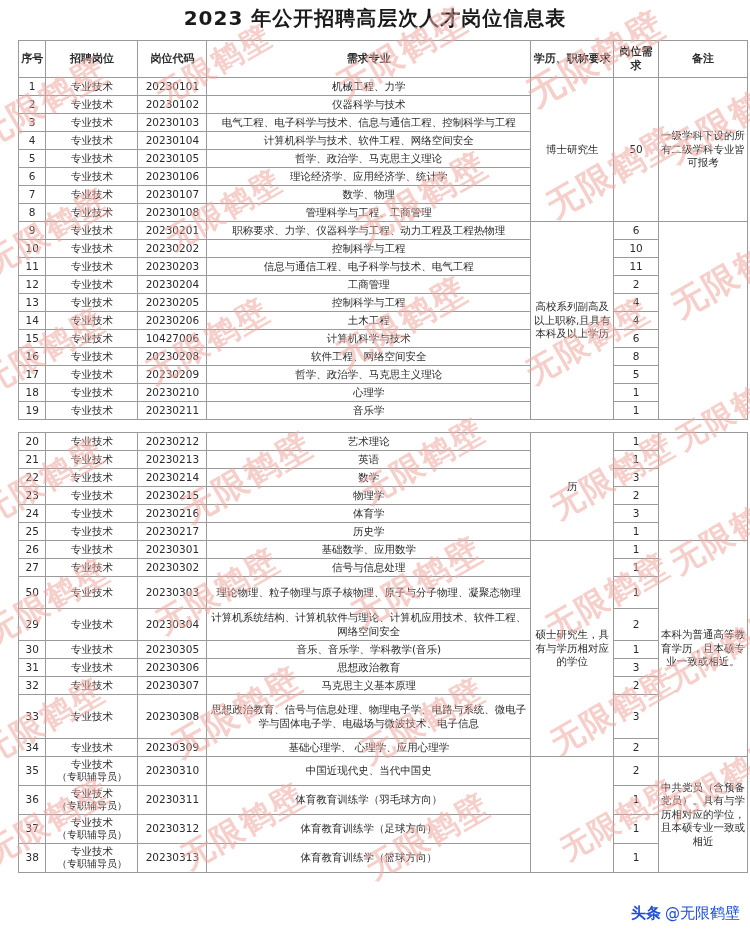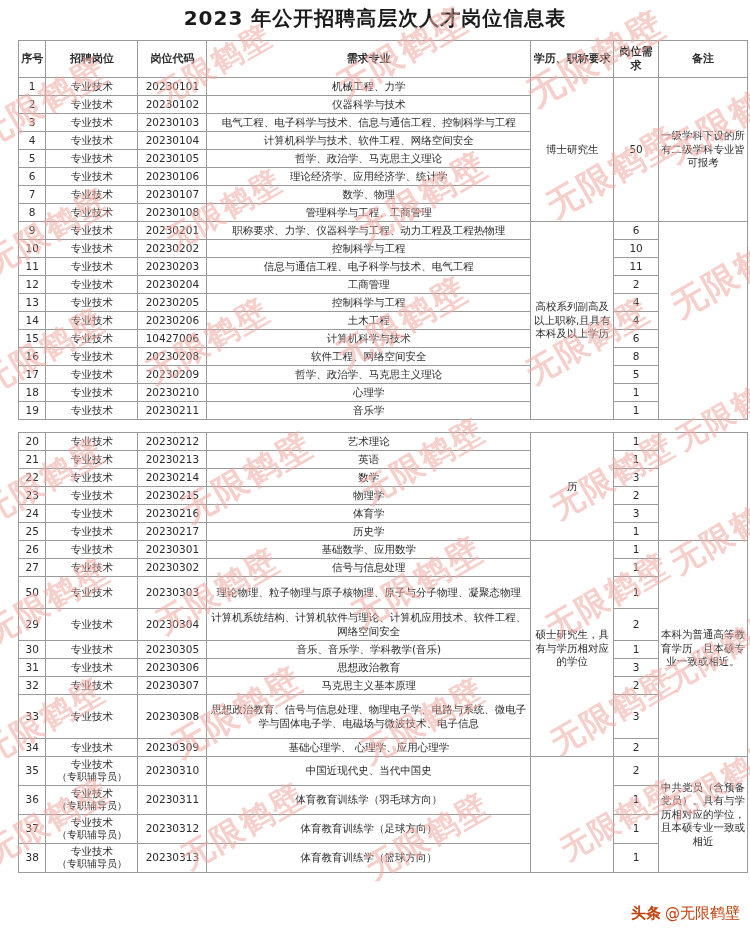--- a/index.html
+++ b/index.html
@@ -101,21 +101,21 @@
     height:10px;
     padding:0;
   }
 
   
   .credit{
     position:absolute;
     right:10px;bottom:6px;
     z-index:9;
     display:flex;align-items:center;gap:4px;
-    font-size:15px;font-weight:700;color:#c2410c;
+    font-size:15px;font-weight:700;color:#1d4ed8;
     font-family:"DejaVu Sans","Liberation Sans",sans-serif;
   }
   .credit .tt{letter-spacing:0px;}
   .credit .at{font-weight:400;}
 </style>
 </head>
 <body>
 
 <div id="page">
 

